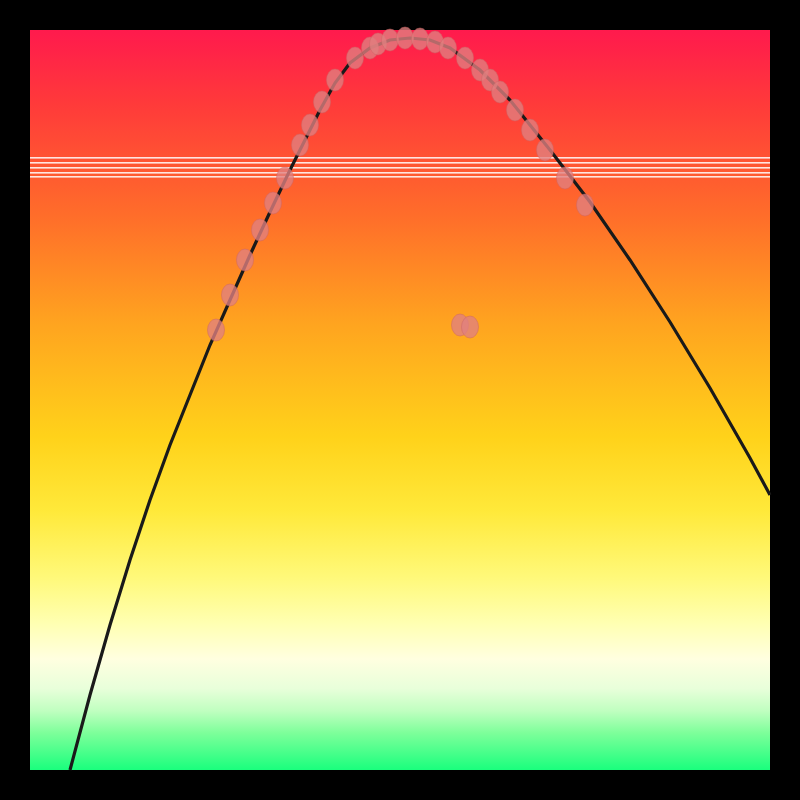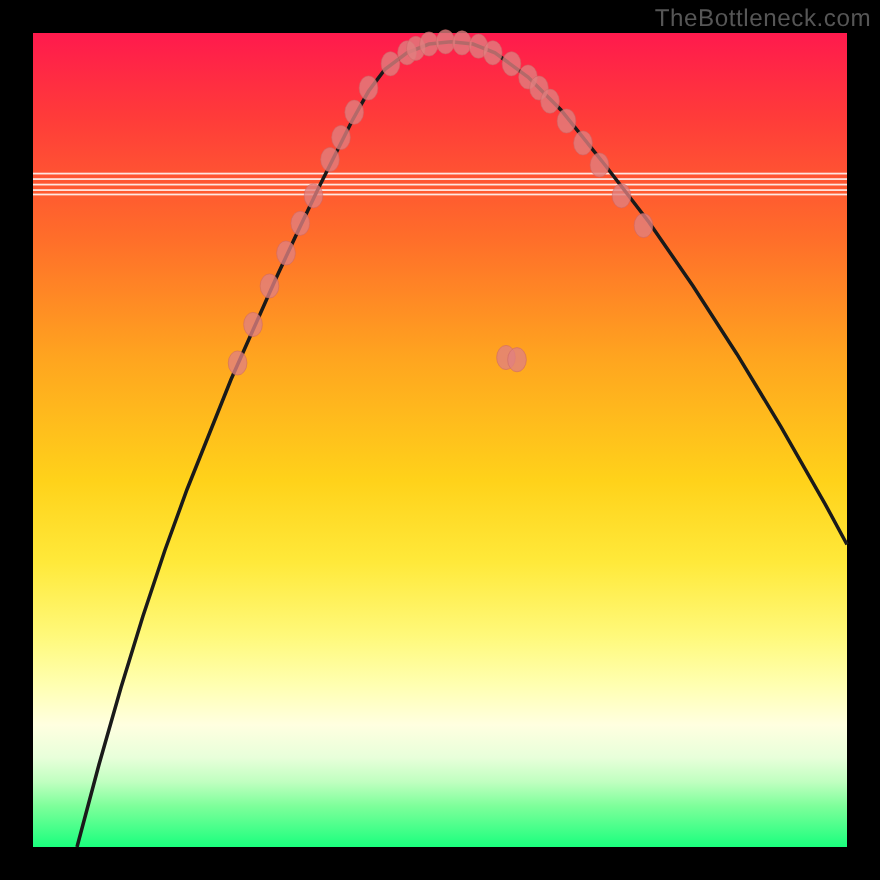--- a/index.html
+++ b/index.html
@@ -56,21 +56,20 @@
     top: 0;
     width: 740px;
     height: 740px;
     overflow: visible;
   }
 </style>
 </head>
 <body>
 
 <div class="frame">
-  <div class="watermark">TheBottleneck.com</div>
   <div class="plot">
     <svg class="curve" viewBox="0 0 740 740">
       <g id="whitebands">
           <rect x="0" y="146" width="740" height="1.6" fill="rgba(255,255,255,0.85)"></rect>
           <rect x="0" y="142" width="740" height="1.6" fill="rgba(255,255,255,0.85)"></rect>
           <rect x="0" y="137" width="740" height="1.6" fill="rgba(255,255,255,0.85)"></rect>
           <rect x="0" y="132" width="740" height="1.6" fill="rgba(255,255,255,0.85)"></rect>
           <rect x="0" y="127" width="740" height="1.6" fill="rgba(255,255,255,0.85)"></rect>
         </g>
       <path id="curvePath" fill="none" stroke="#1a1a1a" stroke-width="3.2" d="M40 740 L60 665 L80 595 L100 530 L120 470 L140 415 L160 365 L180 315 L200 270 L220 225 L240 182 L260 140 L275 110 L290 80 L305 53 L320 33 L340 18 L360 10 L380 8 L400 10 L420 18 L450 40 L480 70 L520 120 L560 172 L600 230 L640 292 L680 358 L720 428 L740 465"></path>

